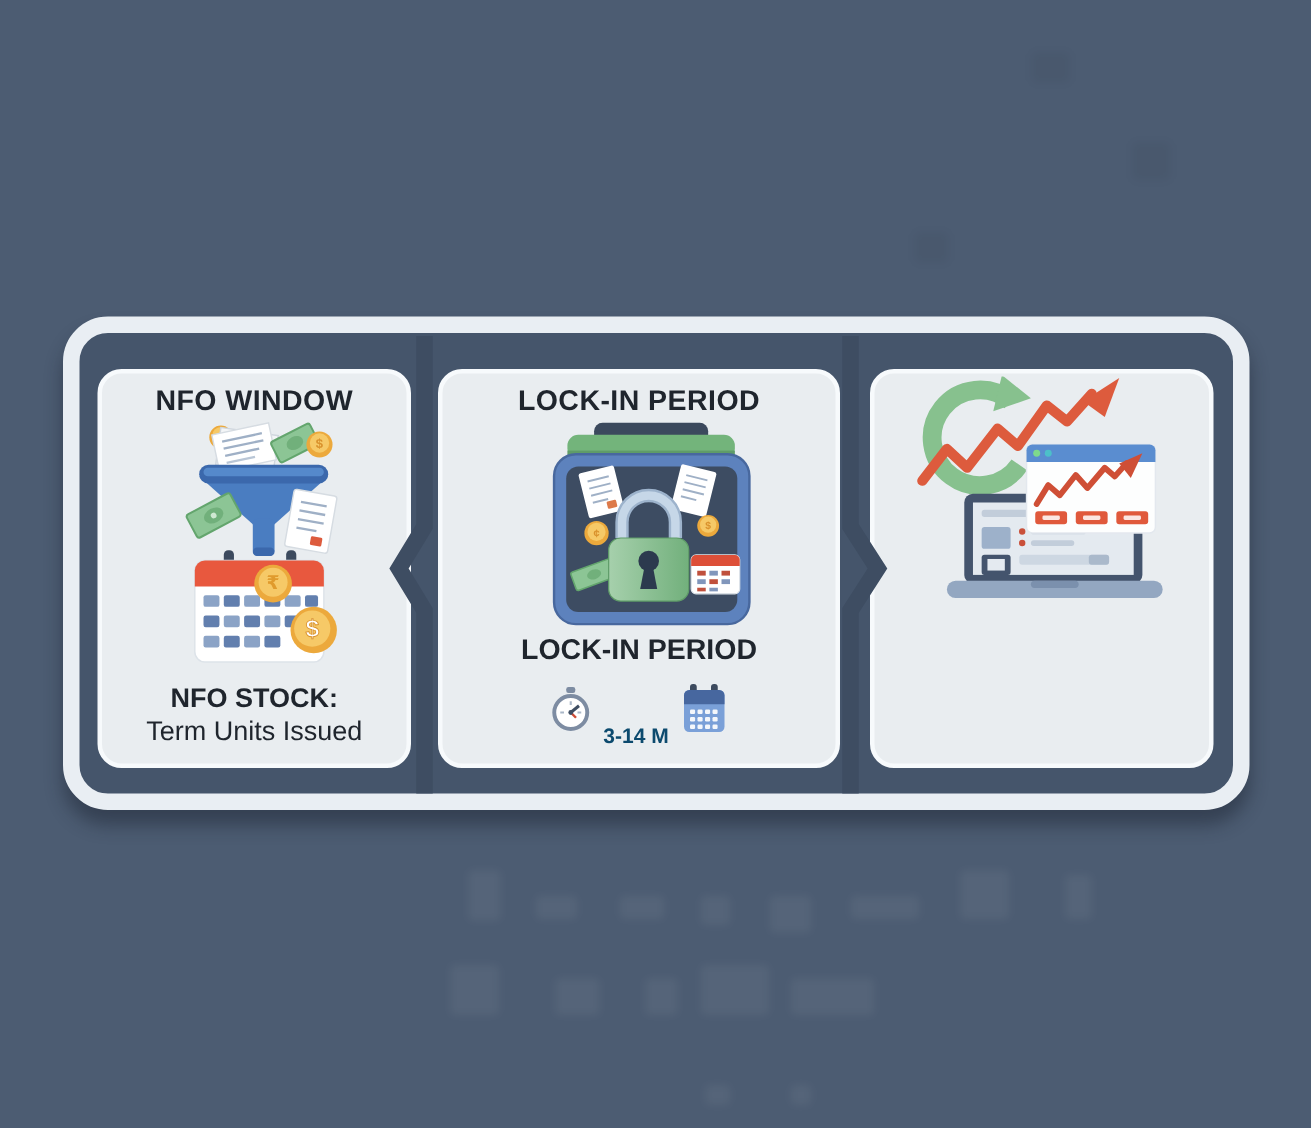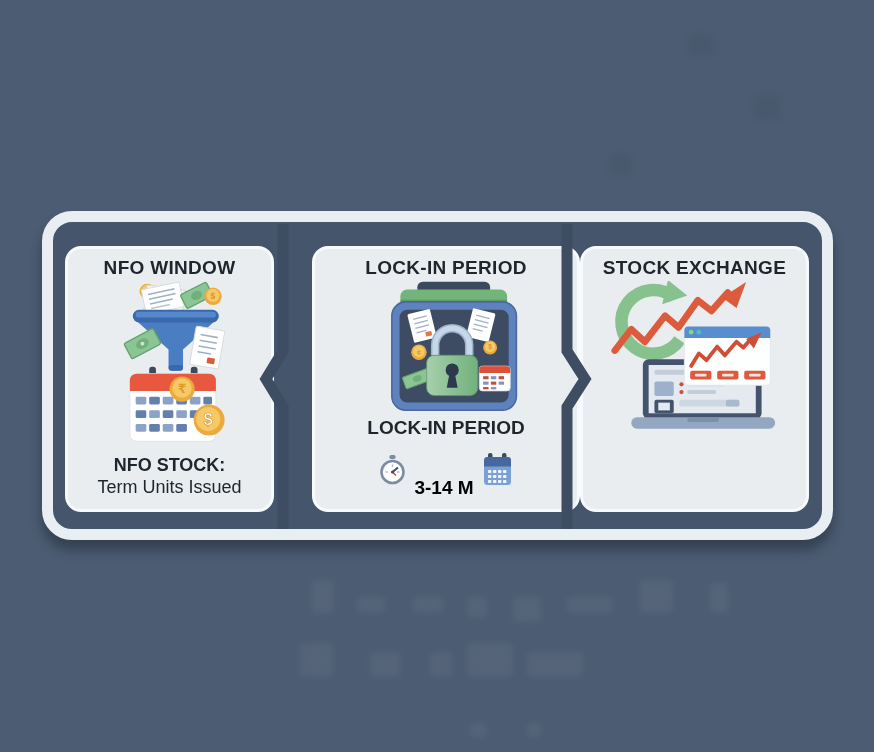--- a/index.html
+++ b/index.html
@@ -14,34 +14,34 @@
     box-sizing:border-box;border:11px solid #e9eef3;border-radius:30px;
     background:#45556b;box-shadow:0 10px 12px rgba(24,32,45,0.45);z-index:1;
   }
 
   .panel{
     position:absolute;top:246px;height:266px;box-sizing:border-box;
     background:#e9edf0;border:3px solid #f7fafc;border-radius:16px;
     display:flex;flex-direction:column;align-items:center;z-index:2;
   }
   .panel-1{left:65px;width:209px;}
-  .panel-2{left:312px;width:268px;}
+  .panel-2{left:292px;width:268px;}
   .panel-3{left:580px;width:229px;}
 
   .panel-title{
     margin-top:8px;font-size:19px;font-weight:700;color:#1f252d;
     letter-spacing:0.3px;white-space:nowrap;
   }
   .panel-art{display:block;margin-top:2px;}
 
   .caption{margin-top:auto;margin-bottom:10px;text-align:center;color:#1f252d;line-height:1.22;}
   .caption .cap-bold{font-size:18px;font-weight:700;}
   .caption .cap-sub{font-size:18px;font-weight:400;}
   .caption-row{display:flex;align-items:center;justify-content:center;gap:8px;margin-top:2px;}
-  .duration{font-size:19px;font-weight:700;color:#000000;margin-top:35px;}
+  .duration{font-size:14px;font-weight:700;color:#0c4a6e;margin-top:35px;}
   .caption-3{margin-bottom:24px;font-size:21px;font-weight:600;letter-spacing:0.5px;color:#22282f;}
 
   .separator{position:absolute;top:223px;z-index:3;}
   .sep-1{left:250px;}
   .sep-2{left:545px;}
 </style>
 </head>
 <body>
 
 <div id="canvas">
@@ -278,21 +278,20 @@
               <rect x="11" y="27" width="3.4" height="3" rx="0.8"></rect>
               <rect x="16" y="27" width="3.4" height="3" rx="0.8"></rect>
               <rect x="21" y="27" width="3.4" height="3" rx="0.8"></rect>
           </g>
         </svg>
       </div>
     </div>
   </div>
 
   <div class="panel panel-3">
-    <div class="panel-title">STOCK EXCHANGE</div>
 
     <svg class="panel-art" width="223" height="168" viewBox="0 0 231 174">
 
       <g>
         <path d="M94,17 A33,33 0 1 0 100,61" fill="none" stroke="#87c18e" stroke-width="13"></path>
         <polygon points="82,24 108,15 88,-1" fill="#87c18e"></polygon>
       </g>
 
       <g>
         <polyline points="33,72 50,50 64,63 85,36 99,48 119,20 133,31 150,12" fill="none" stroke="#dd5b3d" stroke-width="7" stroke-linejoin="round" stroke-linecap="round"></polyline>

